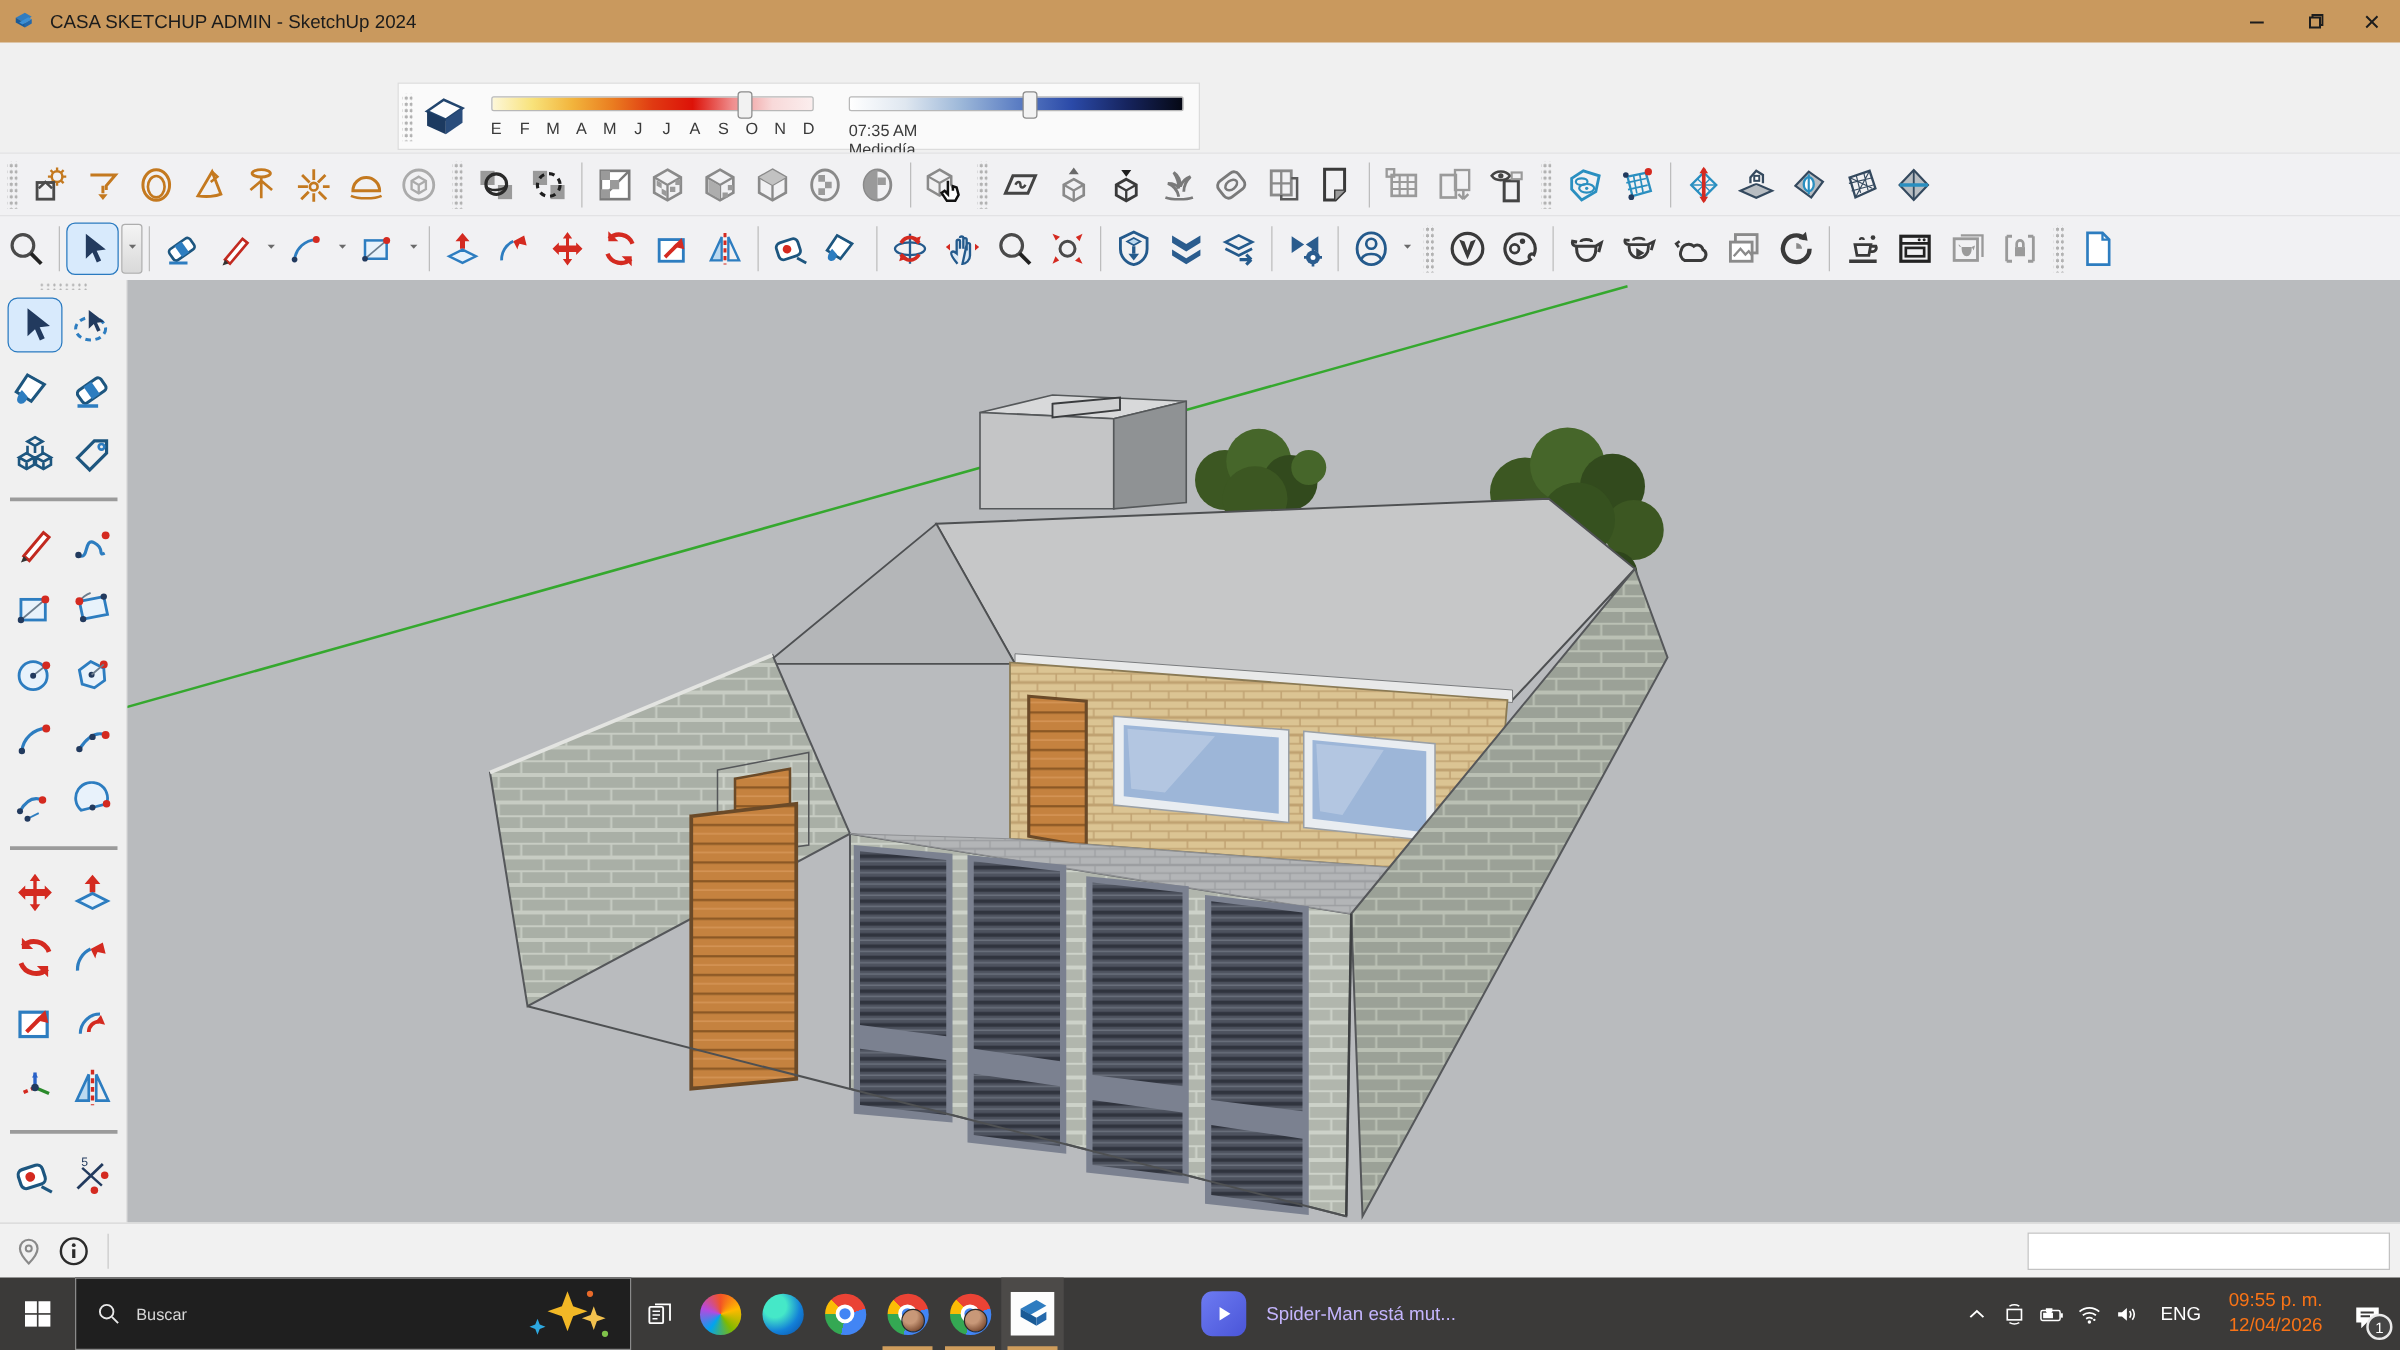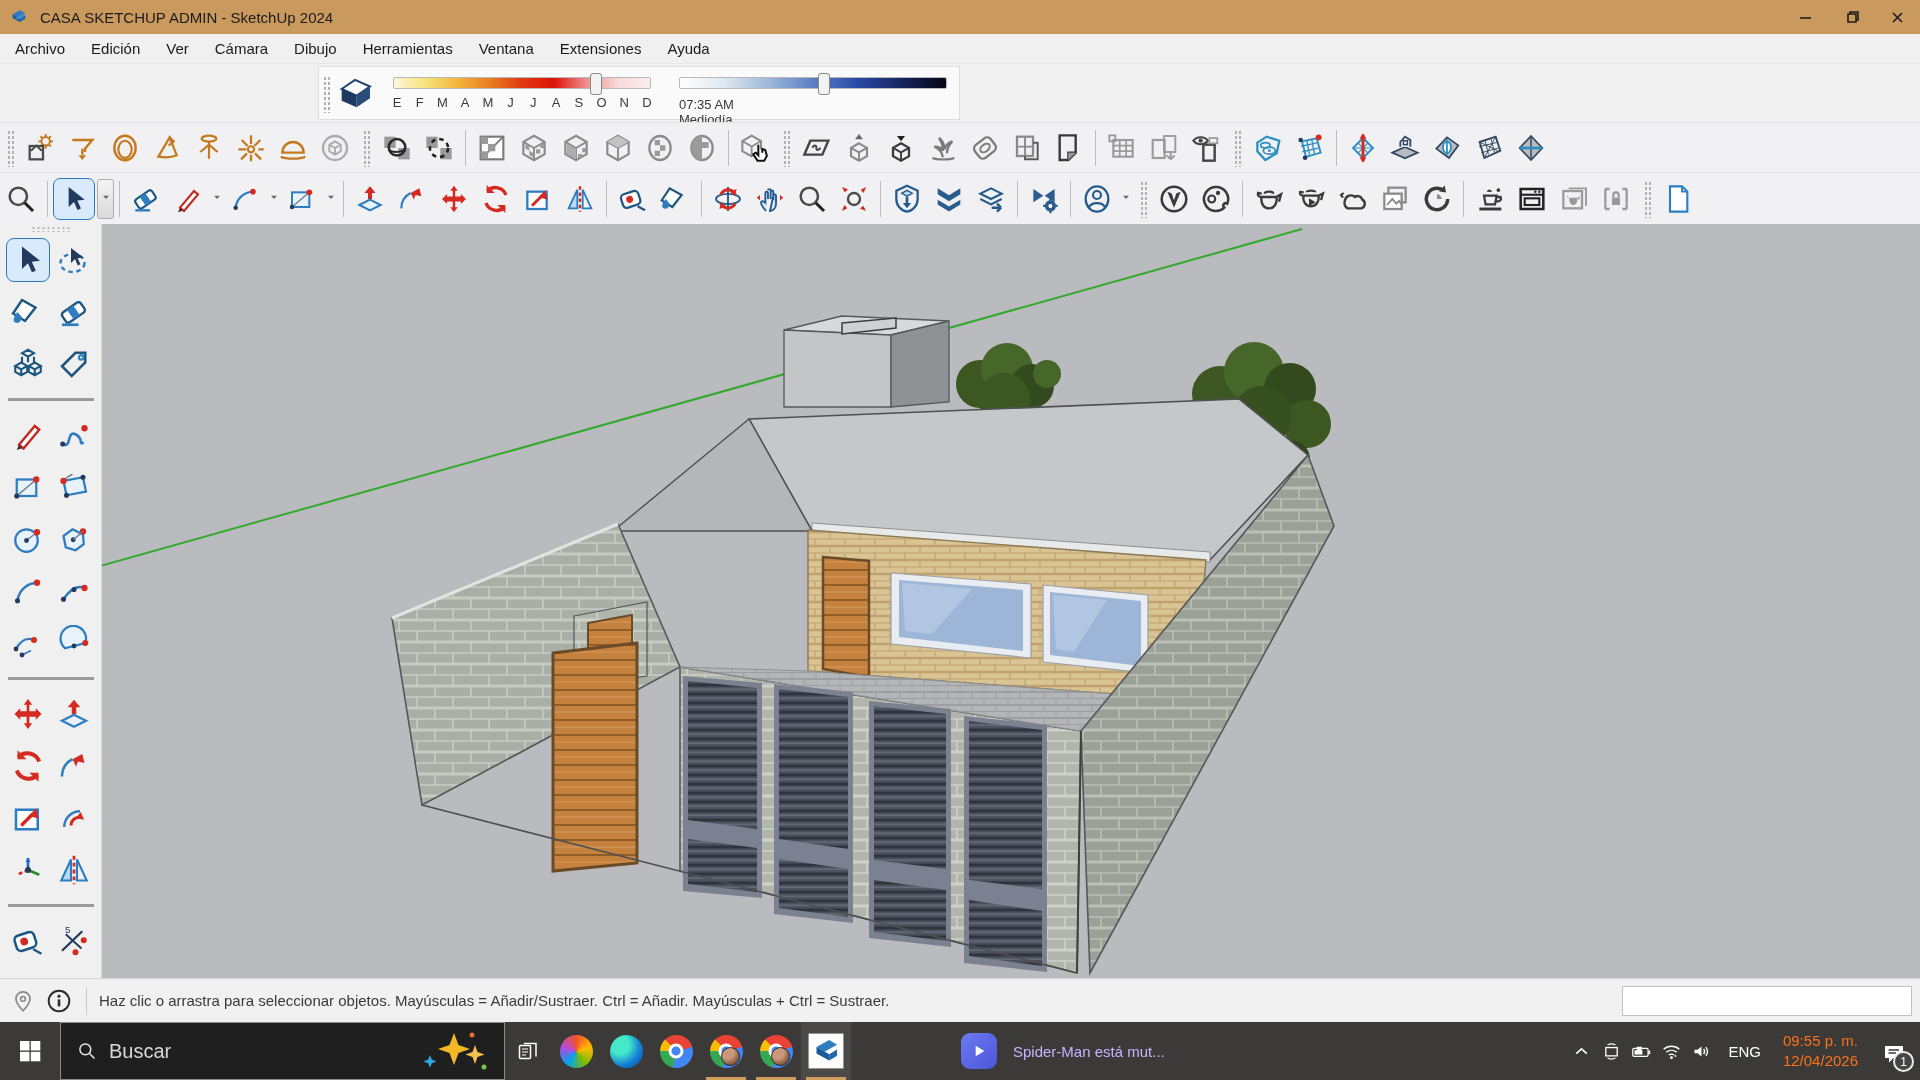--- a/index.html
+++ b/index.html
@@ -64,21 +64,21 @@
   .sb-icon { width:26px; height:26px; margin-left:10px; }
   #sb-sep { width:1px; height:28px; background:#c9c9c9; margin:0 12px 0 14px; }
   #sb-msg { font-size:15px; color:#3a3a3a; }
   #sb-measure { position:absolute; right:8px; top:7px; width:290px; height:30px; background:#ffffff; border:1px solid #c2c2c2; font-size:14px; padding:0 8px; }
 
   
   #taskbar { left:0; top:1022px; width:1920px; height:58px; background:#3b3a39; display:flex; align-items:stretch; }
   #start-btn { width:60px; display:flex; align-items:center; justify-content:center; background:transparent; border:0; cursor:pointer; }
   #search-box { width:445px; background:#1f1f1f; border:1px solid #8a8a8a; display:flex; align-items:center; position:relative; }
   #search-box svg.mag { width:20px; height:20px; margin:0 12px 0 16px; }
-  #search-box input { background:transparent; border:0; outline:0; color:#bef264; font-size:20px; width:250px; font-family:"Liberation Sans",sans-serif; }
+  #search-box input { background:transparent; border:0; outline:0; color:#bef264; font-size:13px; width:250px; font-family:"Liberation Sans",sans-serif; }
   #search-box input::placeholder { color:#d8d8d8; opacity:1; }
   #sparkles { position:absolute; right:14px; top:8px; width:70px; height:42px; }
   .tb-app { width:50px; display:flex; align-items:center; justify-content:center; position:relative; background:transparent; border:0; cursor:pointer; }
   .tb-app.lite { background:#4c4a48; }
   .app-underline { position:absolute; bottom:0; left:5px; right:5px; height:3px; background:#cf9d5c; }
   .circle-ic { width:33px; height:33px; border-radius:50%; position:relative; }
   .ic-copilot { background:conic-gradient(#f35325,#ffb900,#7fba00,#00a4ef,#b44ae0,#f35325); }
   .ic-edge { background:radial-gradient(circle at 30% 30%, #45e8c8 0 28%, #1380d8 62%, #0b4a9e 100%); }
   .ic-chrome { background:conic-gradient(from -45deg,#ea4335 0 33%,#4285f4 33% 66%,#34a853 66% 88%,#fbbc05 88% 100%); }
   .chrome-center { position:absolute; left:50%; top:50%; width:15px; height:15px; transform:translate(-50%,-50%); background:#4285f4; border:3px solid #fff; border-radius:50%; }
@@ -122,31 +122,20 @@
           </svg>
         </button>
       <button class="winbtn">
           <svg viewBox="0 0 15 15">
             <path d="M3 3l9 9M12 3l-9 9"></path>
           </svg>
         </button>
     </div>
   </div>
 
-  <div id="menubar" class="abs">
-      <span class="menu-item">Archivo</span>
-      <span class="menu-item">Edición</span>
-      <span class="menu-item">Ver</span>
-      <span class="menu-item">Cámara</span>
-      <span class="menu-item">Dibujo</span>
-      <span class="menu-item">Herramientas</span>
-      <span class="menu-item">Ventana</span>
-      <span class="menu-item">Extensiones</span>
-      <span class="menu-item">Ayuda</span>
-    </div>
 
   <div id="shadowbar" class="abs">
     <div id="shadowpanel" class="abs">
       <div class="grip"></div>
       <svg id="shadow-icon" viewBox="0 0 24 24">
         <path d="M4 9l8-5.5 9 4-8 5.5z" fill="#fdfdfd" stroke="#22456e" stroke-width="1.2"></path>
         <path d="M4 9l9 4v7l-9-4z" fill="#1c3a60"></path>
         <path d="M13 13l8-5.5v7L13 20z" fill="#2a4d7c"></path>
       </svg>
       <div id="month-track" class="slider-track">
@@ -1047,21 +1036,20 @@
     <svg class="sb-icon" viewBox="0 0 24 24">
       <path d="M12 21s-6.5-6.5-6.5-11a6.5 6.5 0 0 1 13 0c0 4.5-6.5 11-6.5 11z" fill="none" stroke="#8a8a8a" stroke-width="1.6"></path>
       <circle cx="12" cy="10" r="2.2" fill="none" stroke="#8a8a8a" stroke-width="1.5"></circle>
     </svg>
     <svg class="sb-icon" viewBox="0 0 24 24">
       <circle cx="12" cy="12" r="9.5" fill="none" stroke="#2b2b2b" stroke-width="1.8"></circle>
       <circle cx="12" cy="7.5" r="1.4" fill="#2b2b2b"></circle>
       <path d="M12 10.5V17" stroke="#2b2b2b" stroke-width="2.4"></path>
     </svg>
     <div id="sb-sep"></div>
-    <span id="sb-msg">Haz clic o arrastra para seleccionar objetos. Mayúsculas = Añadir/Sustraer. Ctrl = Añadir. Mayúsculas + Ctrl = Sustraer.</span>
     <input id="sb-measure" value="" style="">
   </div>
 
   <div id="taskbar" class="abs">
     <button id="start-btn">
       <svg viewBox="0 0 24 24" width="24" height="24">
         <rect x="2" y="2" width="9.5" height="9.5" fill="#fff"></rect>
           <rect x="12.8" y="2" width="9.5" height="9.5" fill="#fff"></rect>
         <rect x="2" y="12.8" width="9.5" height="9.5" fill="#fff"></rect>
           <rect x="12.8" y="12.8" width="9.5" height="9.5" fill="#fff"></rect>

